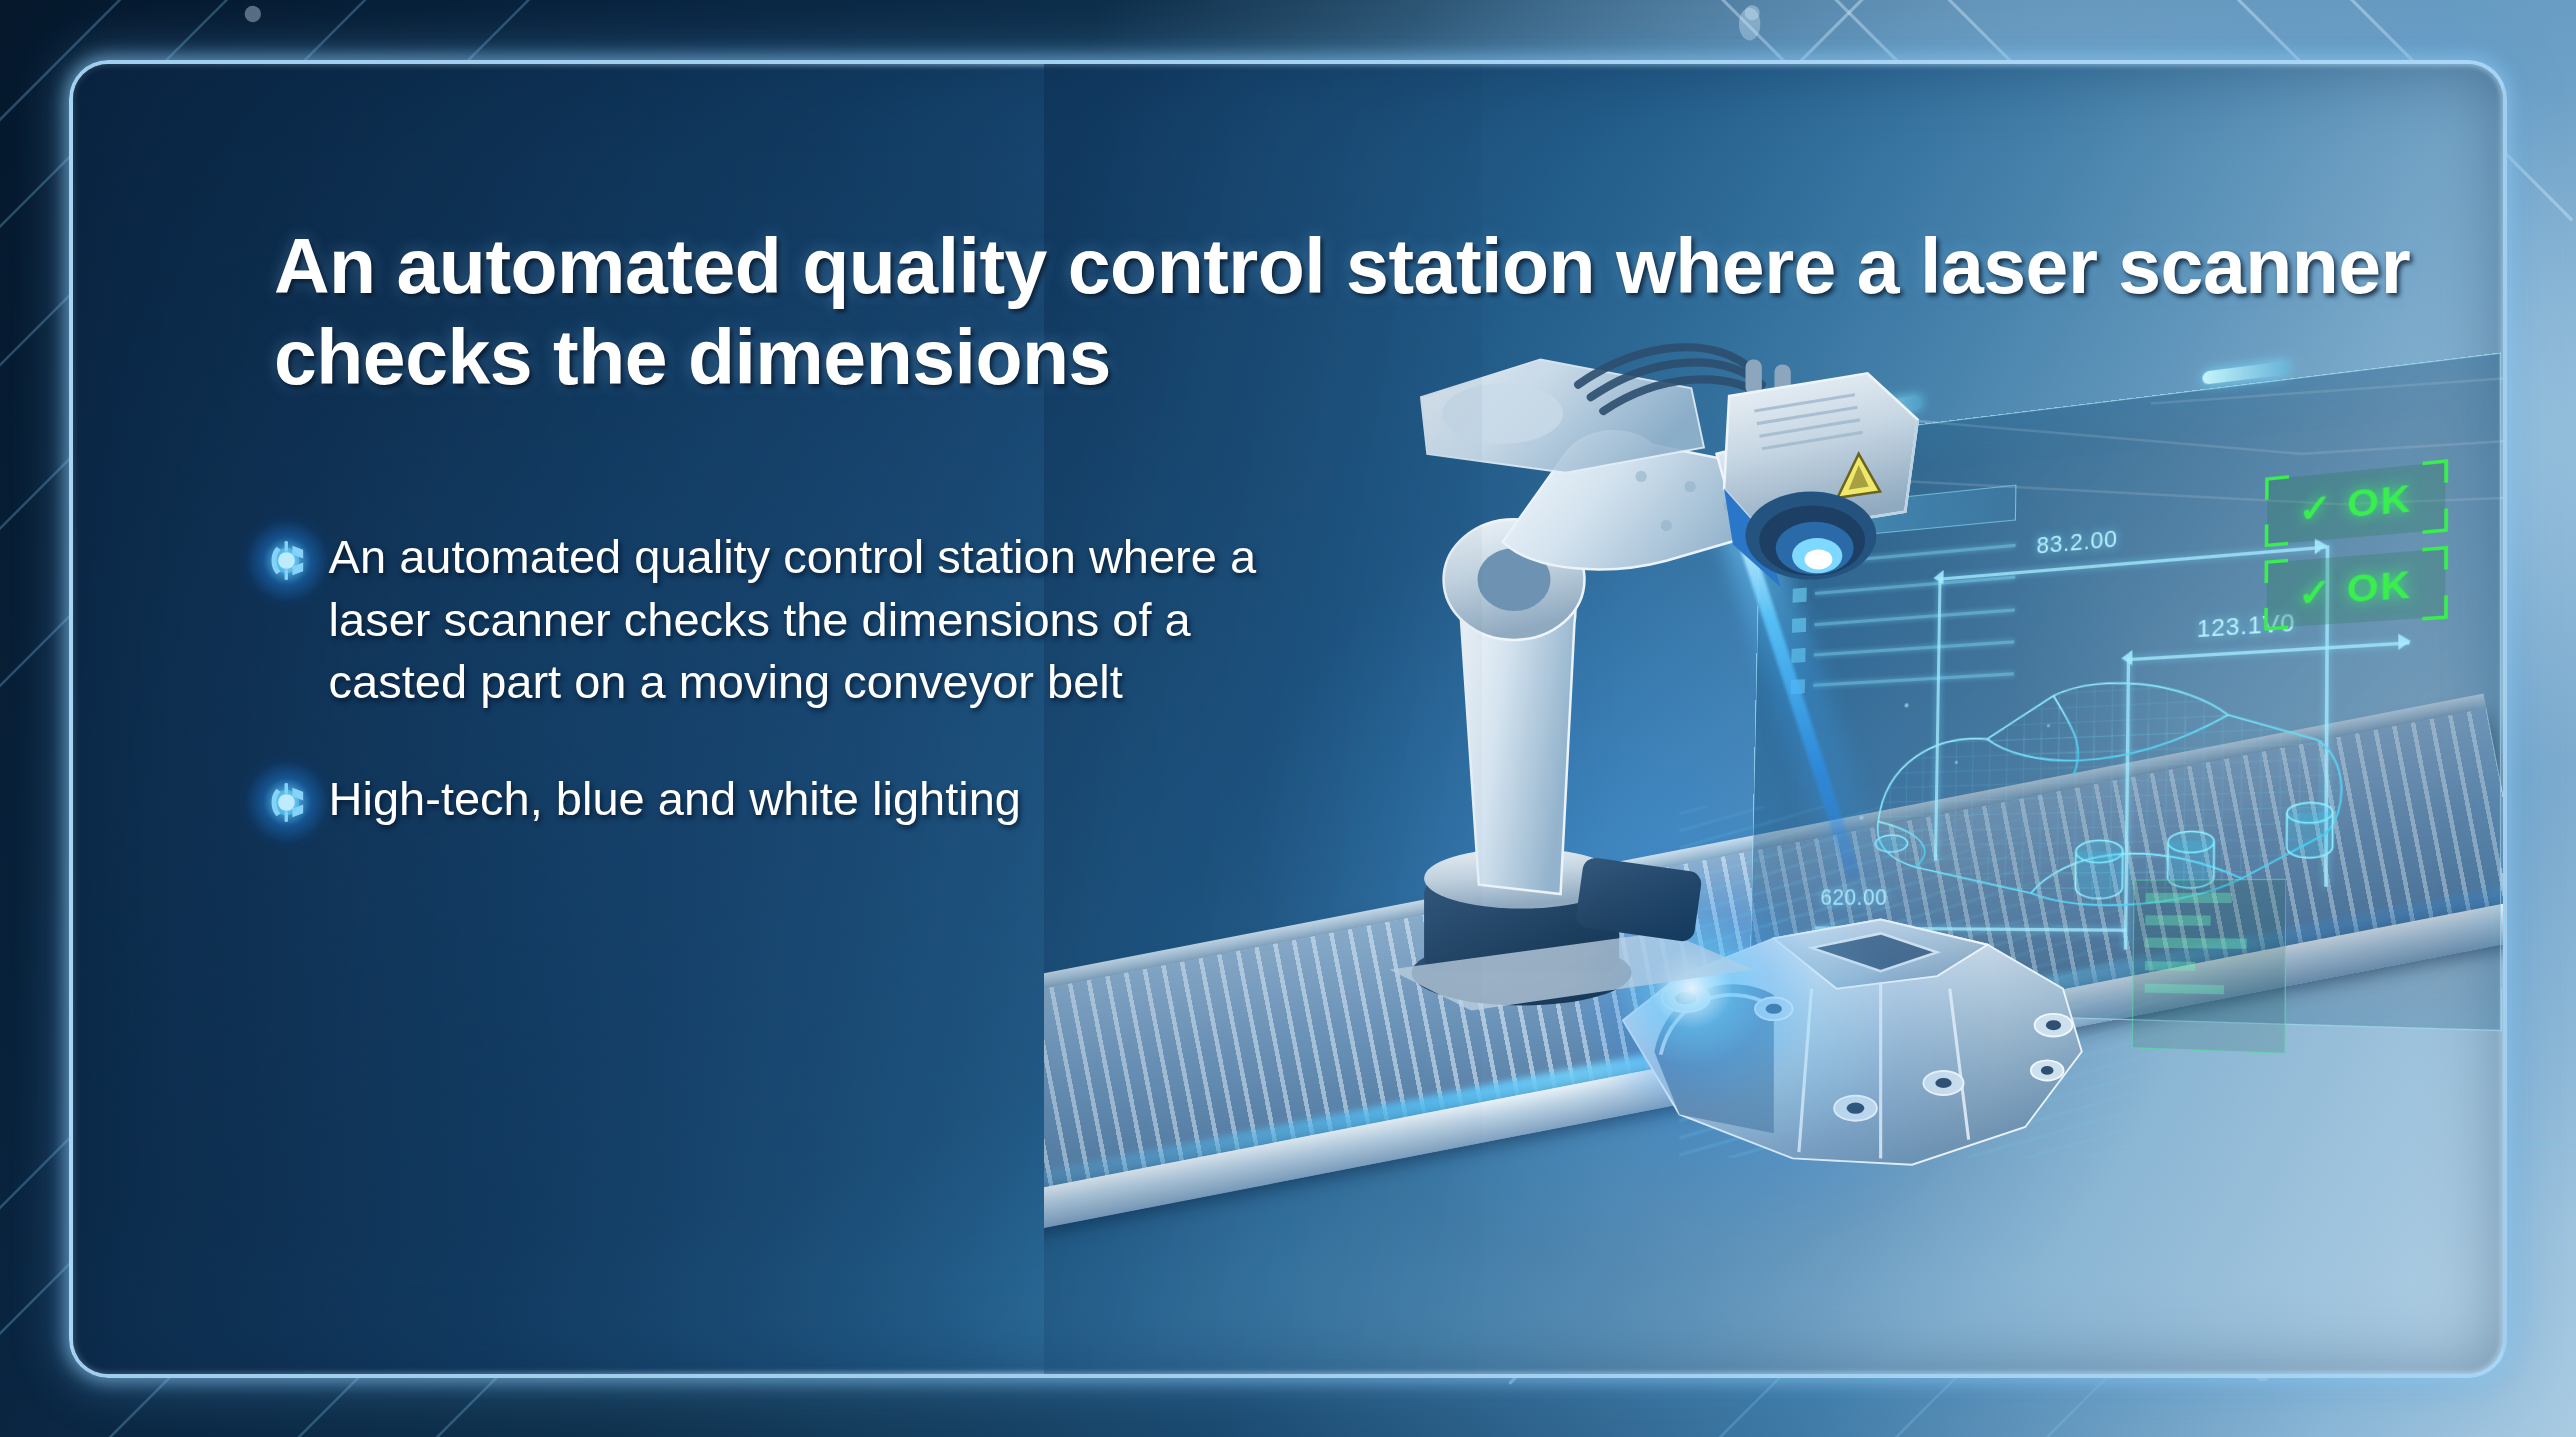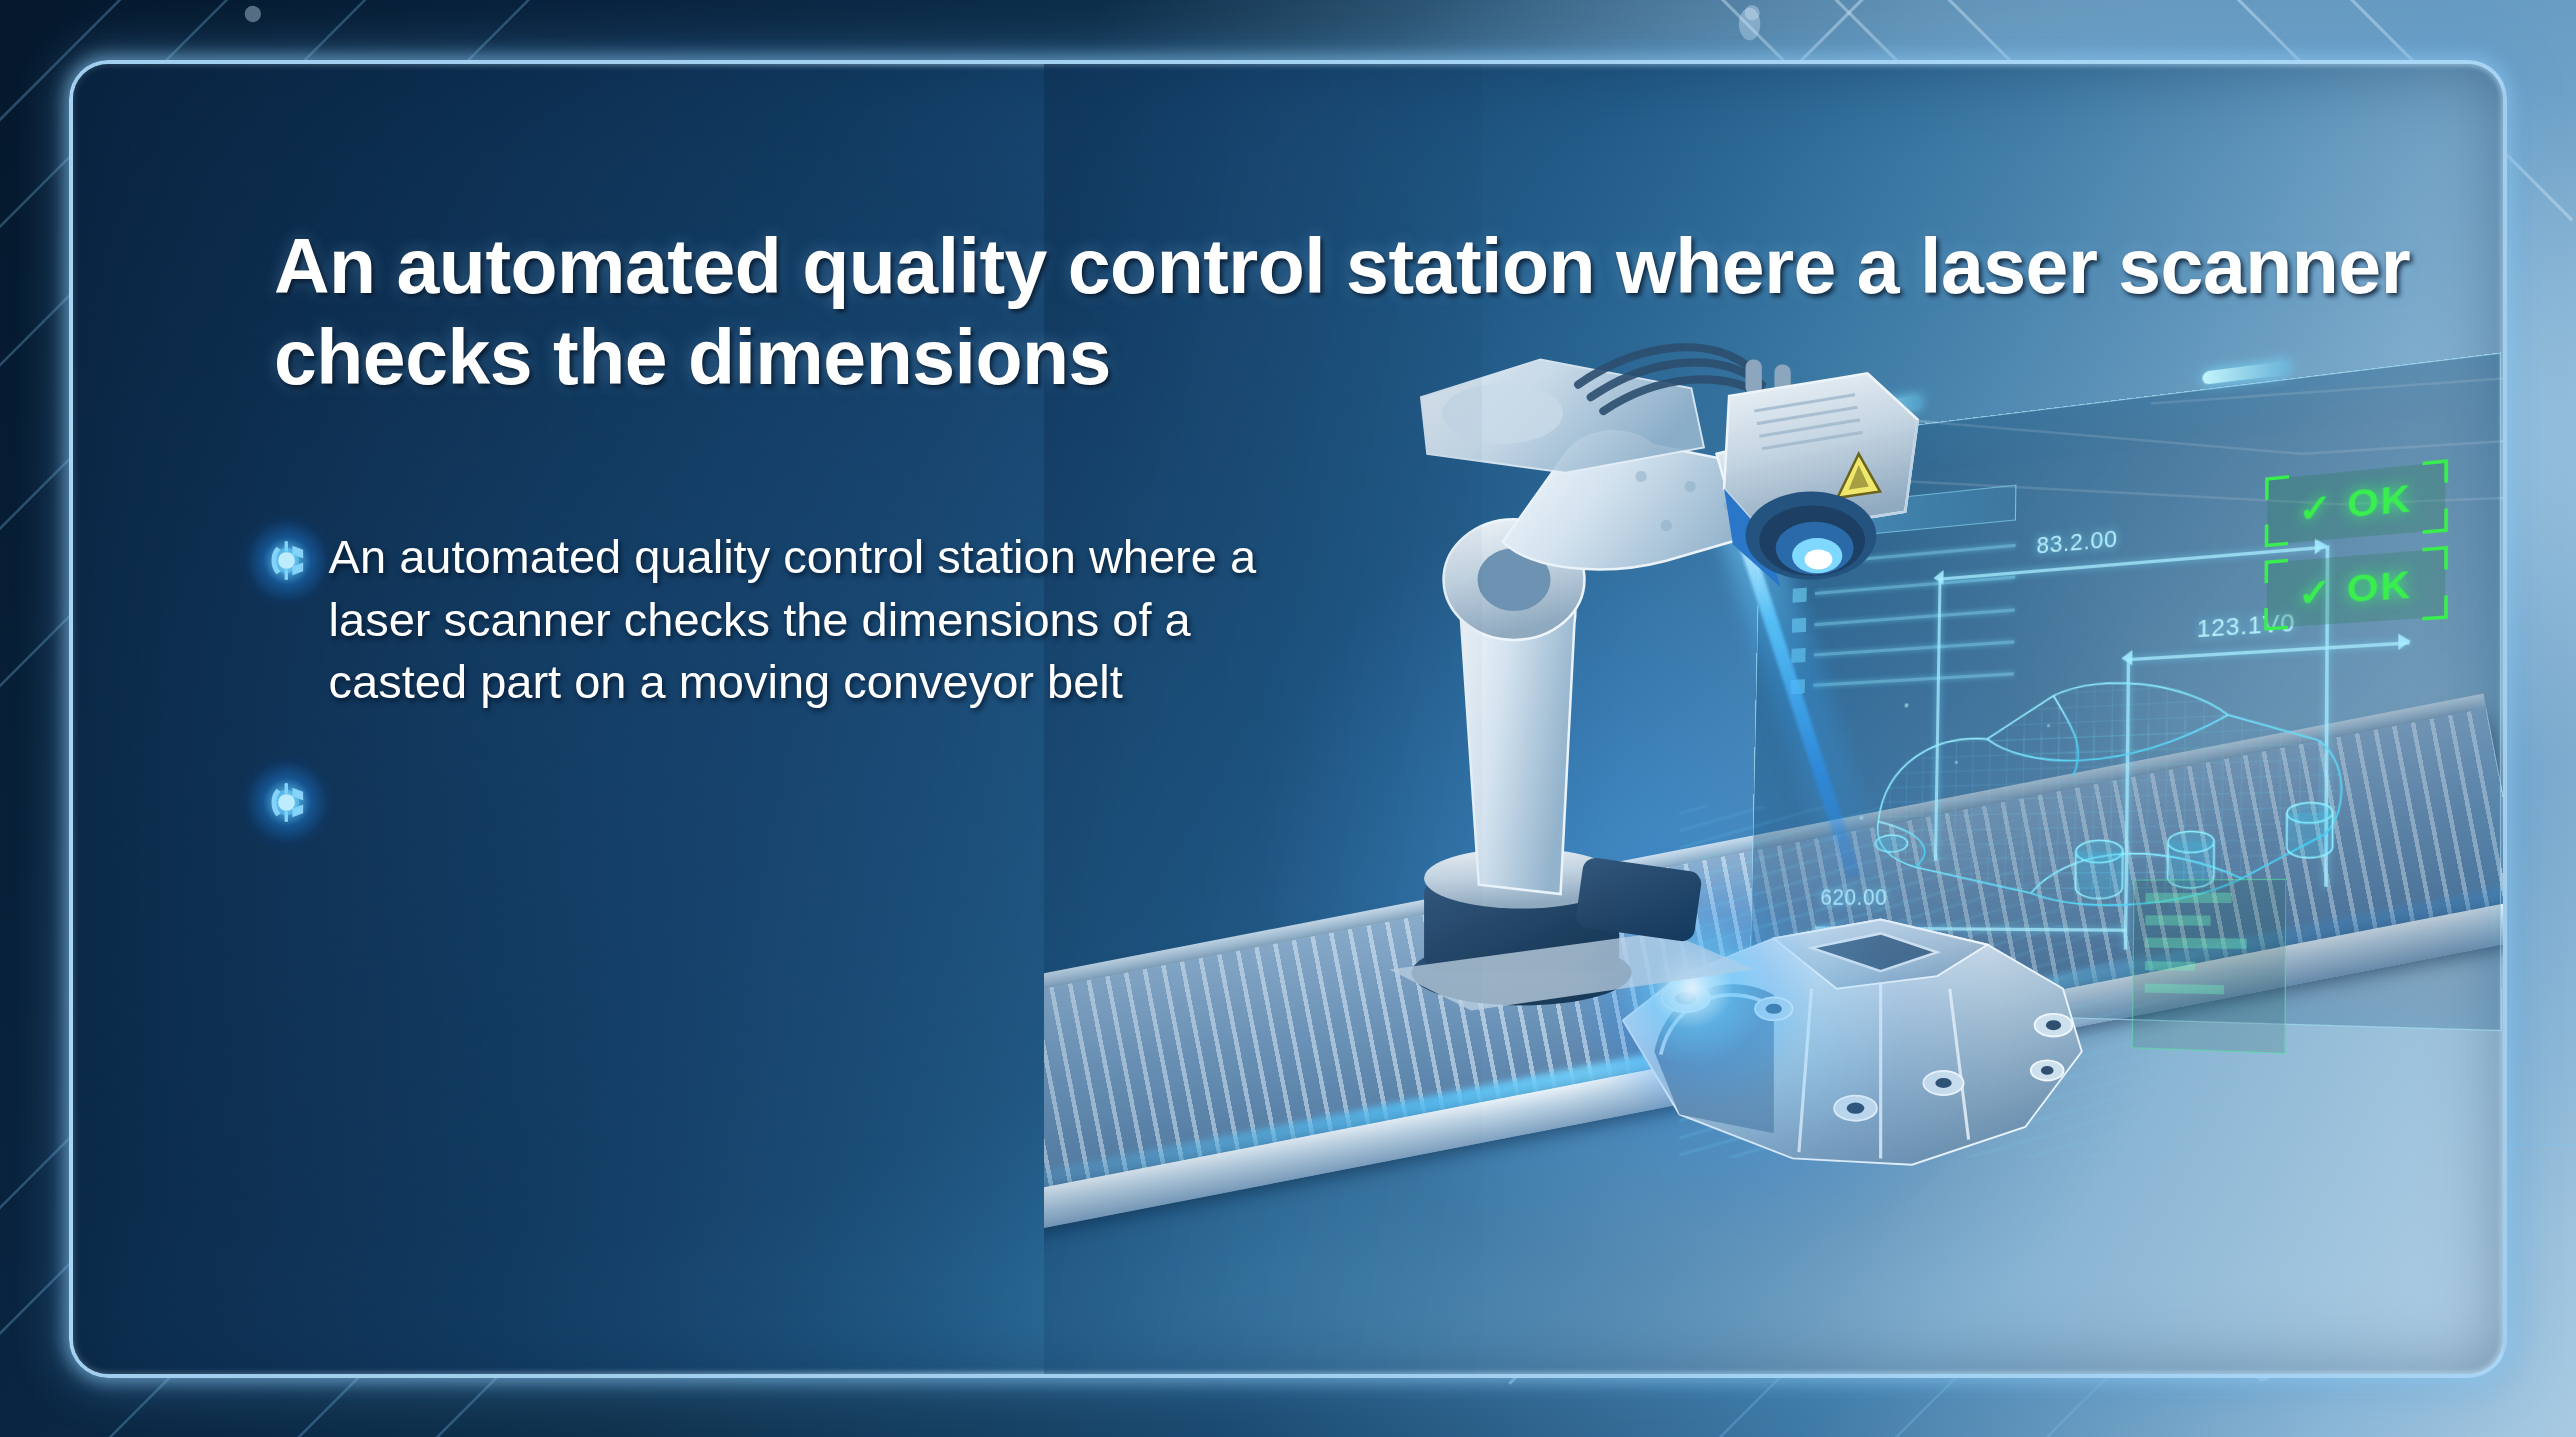--- a/index.html
+++ b/index.html
@@ -572,17 +572,18 @@
             <path d="M30 22 C16 34 16 66 30 78 L38 72 C27 62 27 38 38 28 Z"></path>
             <path d="M62 20 L84 28 L84 46 L62 38 Z"></path>
             <path d="M62 62 L84 54 L84 72 L62 80 Z"></path>
             <rect x="46" y="10" width="7" height="22" rx="3"></rect>
             <rect x="46" y="68" width="7" height="22" rx="3"></rect>
           </g>
           <circle cx="50" cy="50" r="17" fill="#ffffff"></circle>
           <circle cx="50" cy="50" r="26" fill="#6fd4ff" opacity="0.45"></circle>
         </svg>
       </span>
+      <span class="bullet-text">High-tech, blue and white lighting</span>
     </div>
 
   </div>
 </div>
 
 
 </body></html>

